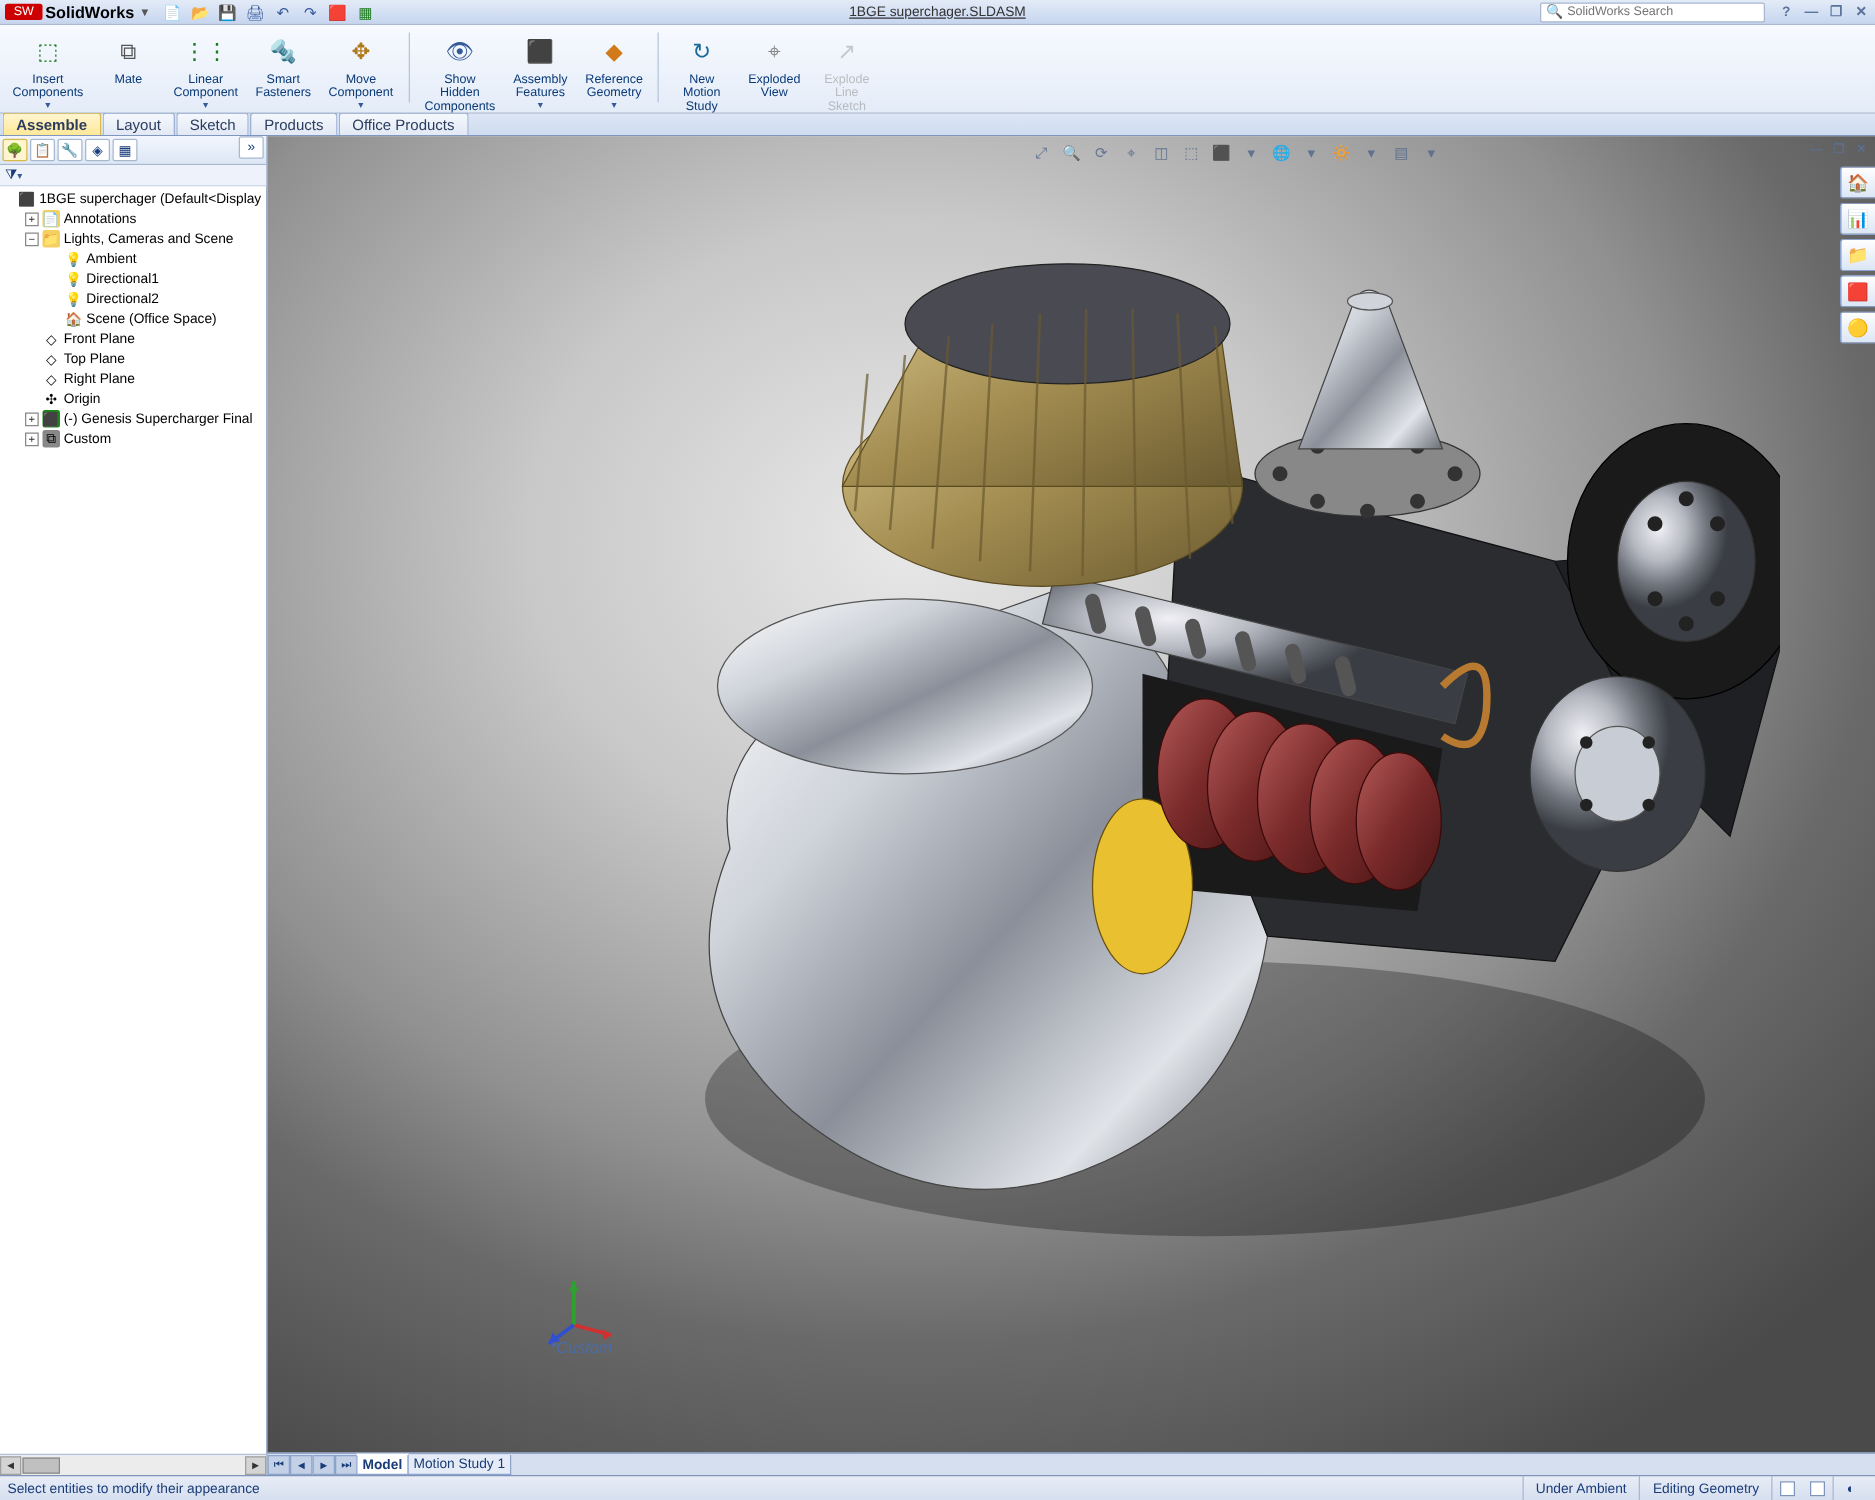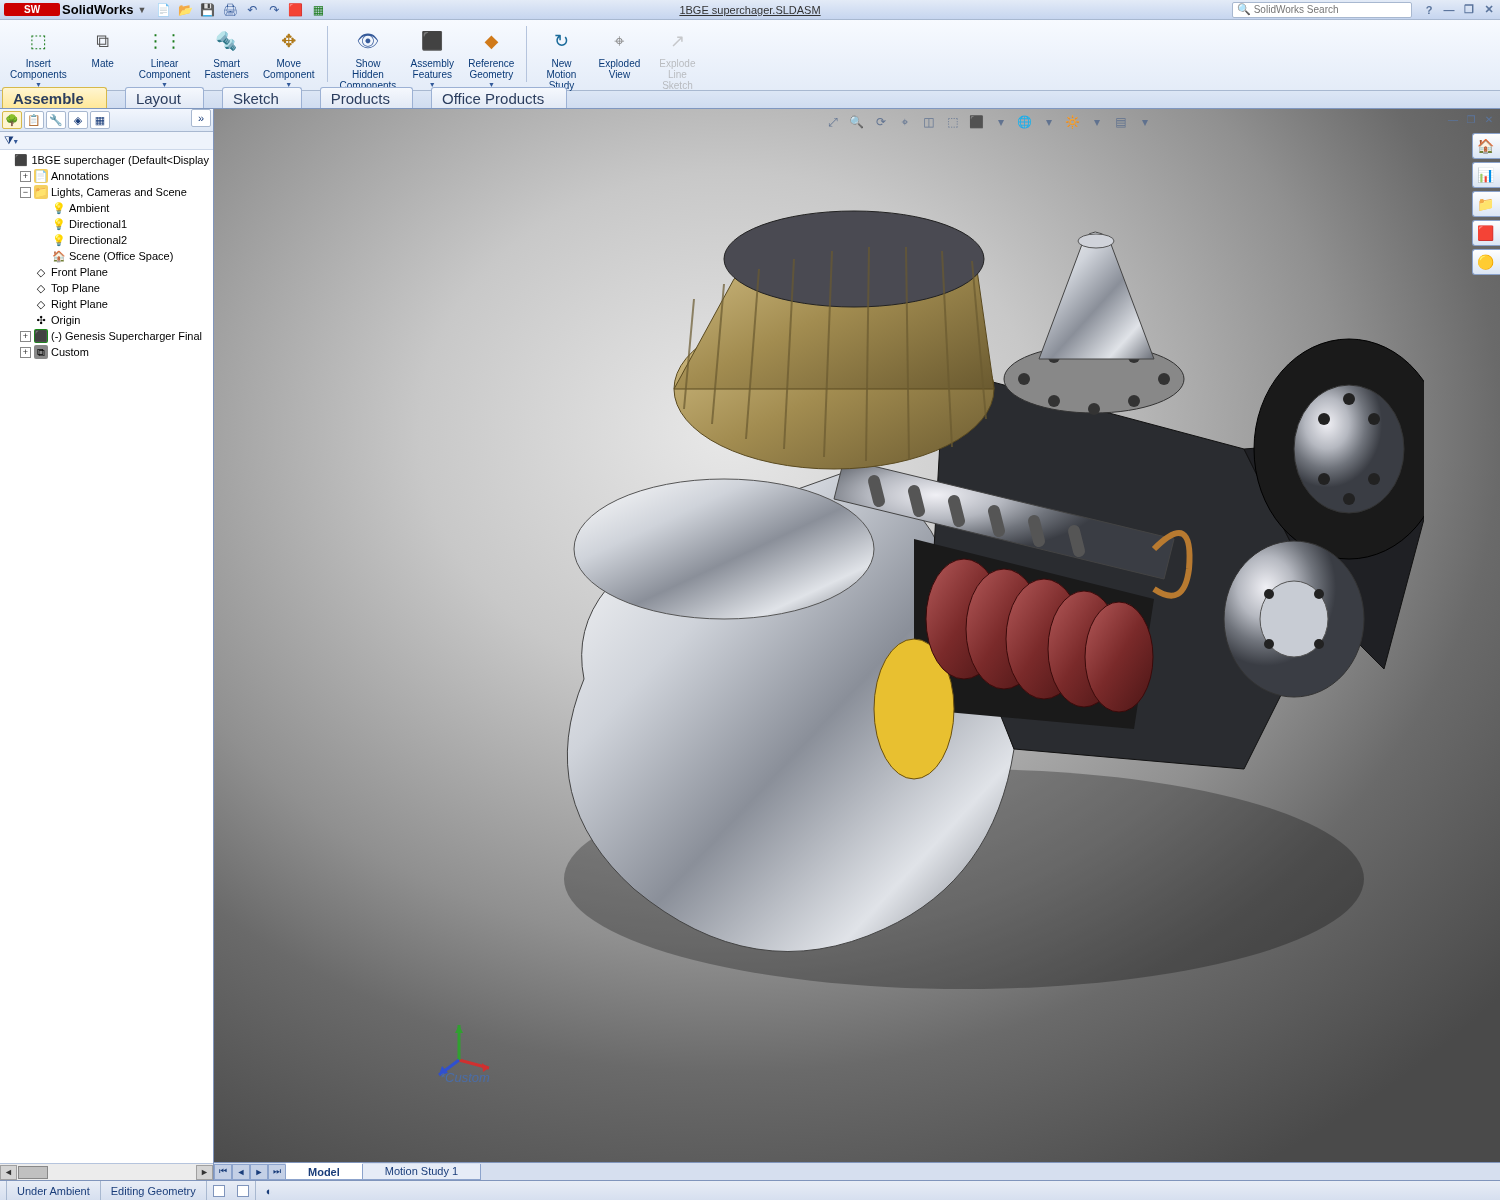--- a/index.html
+++ b/index.html
@@ -1,20 +1,20 @@
 <!DOCTYPE html>
 <html><head>
 <meta charset="utf-8">
 <style>
   * { margin:0; padding:0; box-sizing:border-box; font-family: Tahoma, Arial, sans-serif; font-size:11px; user-select:none; }
   body { width:1500px; height:1200px; background:#e8ebf0; overflow:hidden; display:flex; flex-direction:column; }
 
   
   .titlebar { height:20px; background:linear-gradient(#e3ebf7,#c6d5ef); display:flex; align-items:center; padding:0 4px; border-bottom:1px solid #a8b8d0; }
-  .logo-box { font-weight:bold; color:#fff; background:#cc0000; padding:1px 20px; border-radius:2px; font-size:10px; margin-right:2px;}
+  .logo-box { font-weight:normal; color:#fff; background:#cc0000; padding:1px 7px; border-radius:2px; font-size:10px; margin-right:2px;}
   .app-name { font-weight:bold; font-size:13px; margin-right:4px; }
   .app-dd { color:#555; font-size:9px; margin-right:10px;}
   .qat { display:flex; gap:6px; margin-right:auto; }
   .qat span { width:16px; height:16px; display:flex; align-items:center; justify-content:center; color:#355a9a; font-size:12px;}
   .doc-title { position:absolute; left:50%; transform:translateX(-50%); color:#333;text-decoration:underline; }
   .search-box { display:flex; align-items:center; background:#fff; border:1px solid #a8b8d0; border-radius:2px; padding:1px 4px; width:180px; height:16px; margin-right:10px;}
   .search-box input { border:none; outline:none; flex:1; font-size:10px; color:#888;}
   .mag { font-size:11px; margin-right:3px; color:#1a3d7a;}
   .win-ctrl { display:flex; gap:6px; }
   .win-ctrl span { width:14px; height:14px; color:#5a749c; font-weight:bold; display:flex; align-items:center; justify-content:center;}
@@ -23,21 +23,21 @@
   .ribbon { display:flex; align-items:flex-start; gap:6px; padding:4px 6px 0 6px; background:linear-gradient(#f7faff,#e4ecf8); border-bottom:1px solid #a8b8d0; height:71px;}
   .rib-btn { display:flex; flex-direction:column; align-items:center; justify-content:flex-start; padding:2px 4px; min-width:52px; text-align:center; color:#0a3a78; }
   .rib-icon { width:30px; height:30px; margin-bottom:2px; display:flex; align-items:center; justify-content:center; font-size:18px; }
   .rib-btn.disabled { color:#999; opacity:.6; }
   .rib-sep { width:1px; background:#b5c4dd; height:56px; margin:2px 2px;}
   .rib-lbl { line-height:11px; font-size:10px; }
   .dd-arrow { font-size:7px; color:#335a9a; margin-top:1px;}
 
   
   .cmd-tabs { display:flex; align-items:flex-end; height:18px; background:linear-gradient(#dce6f5,#cfdcf0); border-bottom:1px solid #7f97bf; padding-left:2px; }
-  .cmd-tab { padding:2px 22px 1px 10px; border:1px solid #9cb1d4; border-bottom:none; background:linear-gradient(#f5f8fd,#e2e9f5); color:#2b3d5e; border-radius:3px 3px 0 0; margin-right:18px; font-size:15px;}
+  .cmd-tab { padding:2px 10px 1px 10px; border:1px solid #9cb1d4; border-bottom:none; background:linear-gradient(#f5f8fd,#e2e9f5); color:#2b3d5e; border-radius:3px 3px 0 0; margin-right:1px; font-size:12px;}
   .cmd-tab.active { background:linear-gradient(#fff5d0,#ffe899); border-color:#d6b94a; font-weight:bold; }
 
   
   .workarea { flex:1; display:flex; min-height:0; }
   .feature-pane { width:214px; background:#fff; border-right:1px solid #8095bc; display:flex; flex-direction:column;}
   .fm-toolbar { display:flex; gap:2px; padding:2px; background:linear-gradient(#f2f6fd,#dde7f5); border-bottom:1px solid #a8b8d0;}
   .fm-toolbar span { width:20px; height:18px; border:1px solid #a8b8d0; background:#fff; display:flex; align-items:center; justify-content:center; border-radius:2px; font-size:11px; color:#1a3d7a;}
   .funnel-bar { padding:2px 4px; background:#eef3fb; border-bottom:1px solid #cdd8e9; color:#1a3d7a;}
   .tree { flex:1; overflow:auto; padding:2px 2px 2px 2px;}
   .tree-item { display:flex; align-items:center; gap:3px; padding:1px 2px; white-space:nowrap;}
@@ -62,21 +62,21 @@
   
   .triad { position:absolute; bottom:100px; left:220px; width:60px; height:60px;}
   .vp-label { position:absolute; bottom:95px; left:226px; color:#4a6da8; font-size:13px; font-style:italic;}
 
   .model { position:absolute; top:80px; left:260px; width:950px; height:820px; }
 
   
   .btm-tabs { position:absolute; bottom:0; left:0; right:0; height:18px; background:#d6dfef; border-top:1px solid #8095bc; display:flex; align-items:center;}
   .nav-btns { display:flex; }
   .nav-btns span { width:18px; height:16px; background:#c4d0e6; border:1px solid #8ca3cc; display:flex; align-items:center; justify-content:center; font-size:9px; color:#1a3d7a;}
-  .btm-tab { padding:1px 22px; background:#e6ecf7; border:1px solid #8ca3cc; border-top:none; margin-left:-1px; color:#1a3d7a;}
+  .btm-tab { padding:1px 4px; background:#e6ecf7; border:1px solid #8ca3cc; border-top:none; margin-left:-1px; color:#1a3d7a;}
   .btm-tab.active { background:#fff; font-weight:bold; border-top:2px solid #fff; margin-top:-1px;}
 
   
   .statusbar { height:20px; background:linear-gradient(#e8edf6,#d6dfef); border-top:1px solid #8095bc; display:flex; align-items:center; padding:0 6px; font-size:11px; color:#1a3d7a;}
   .statusbar .msg { flex:1; }
   .status-seg { padding:0 10px; border-left:1px solid #a8b8d0; height:100%; display:flex; align-items:center;}
   .chk { width:12px; height:12px; border:1px solid #8095bc; background:#fff; margin:0 6px;}
 
   .chevron { font-size:8px; color:#355a9a; }
   .collapse-tree { position:absolute; top:0px; right:2px; font-size:10px; color:#355a9a;}
@@ -418,20 +418,21 @@
       </div>
       <div id="btmtabs" style="display:flex;">
           <div class="btm-tab active">Model</div>
           <div class="btm-tab">Motion Study 1</div>
         </div>
     </div>
   </div>
 </div>
 
 <div class="statusbar">
+  <div class="msg">Select entities to modify their appearance</div>
   <div class="status-seg">Under Ambient</div>
   <div class="status-seg">Editing Geometry</div>
   <div class="status-seg" style="padding:0;">
       <span class="chk"></span>
       <span class="chk"></span>
     </div>
   <div class="status-seg">◐</div>
 </div>
 
 </body></html>

